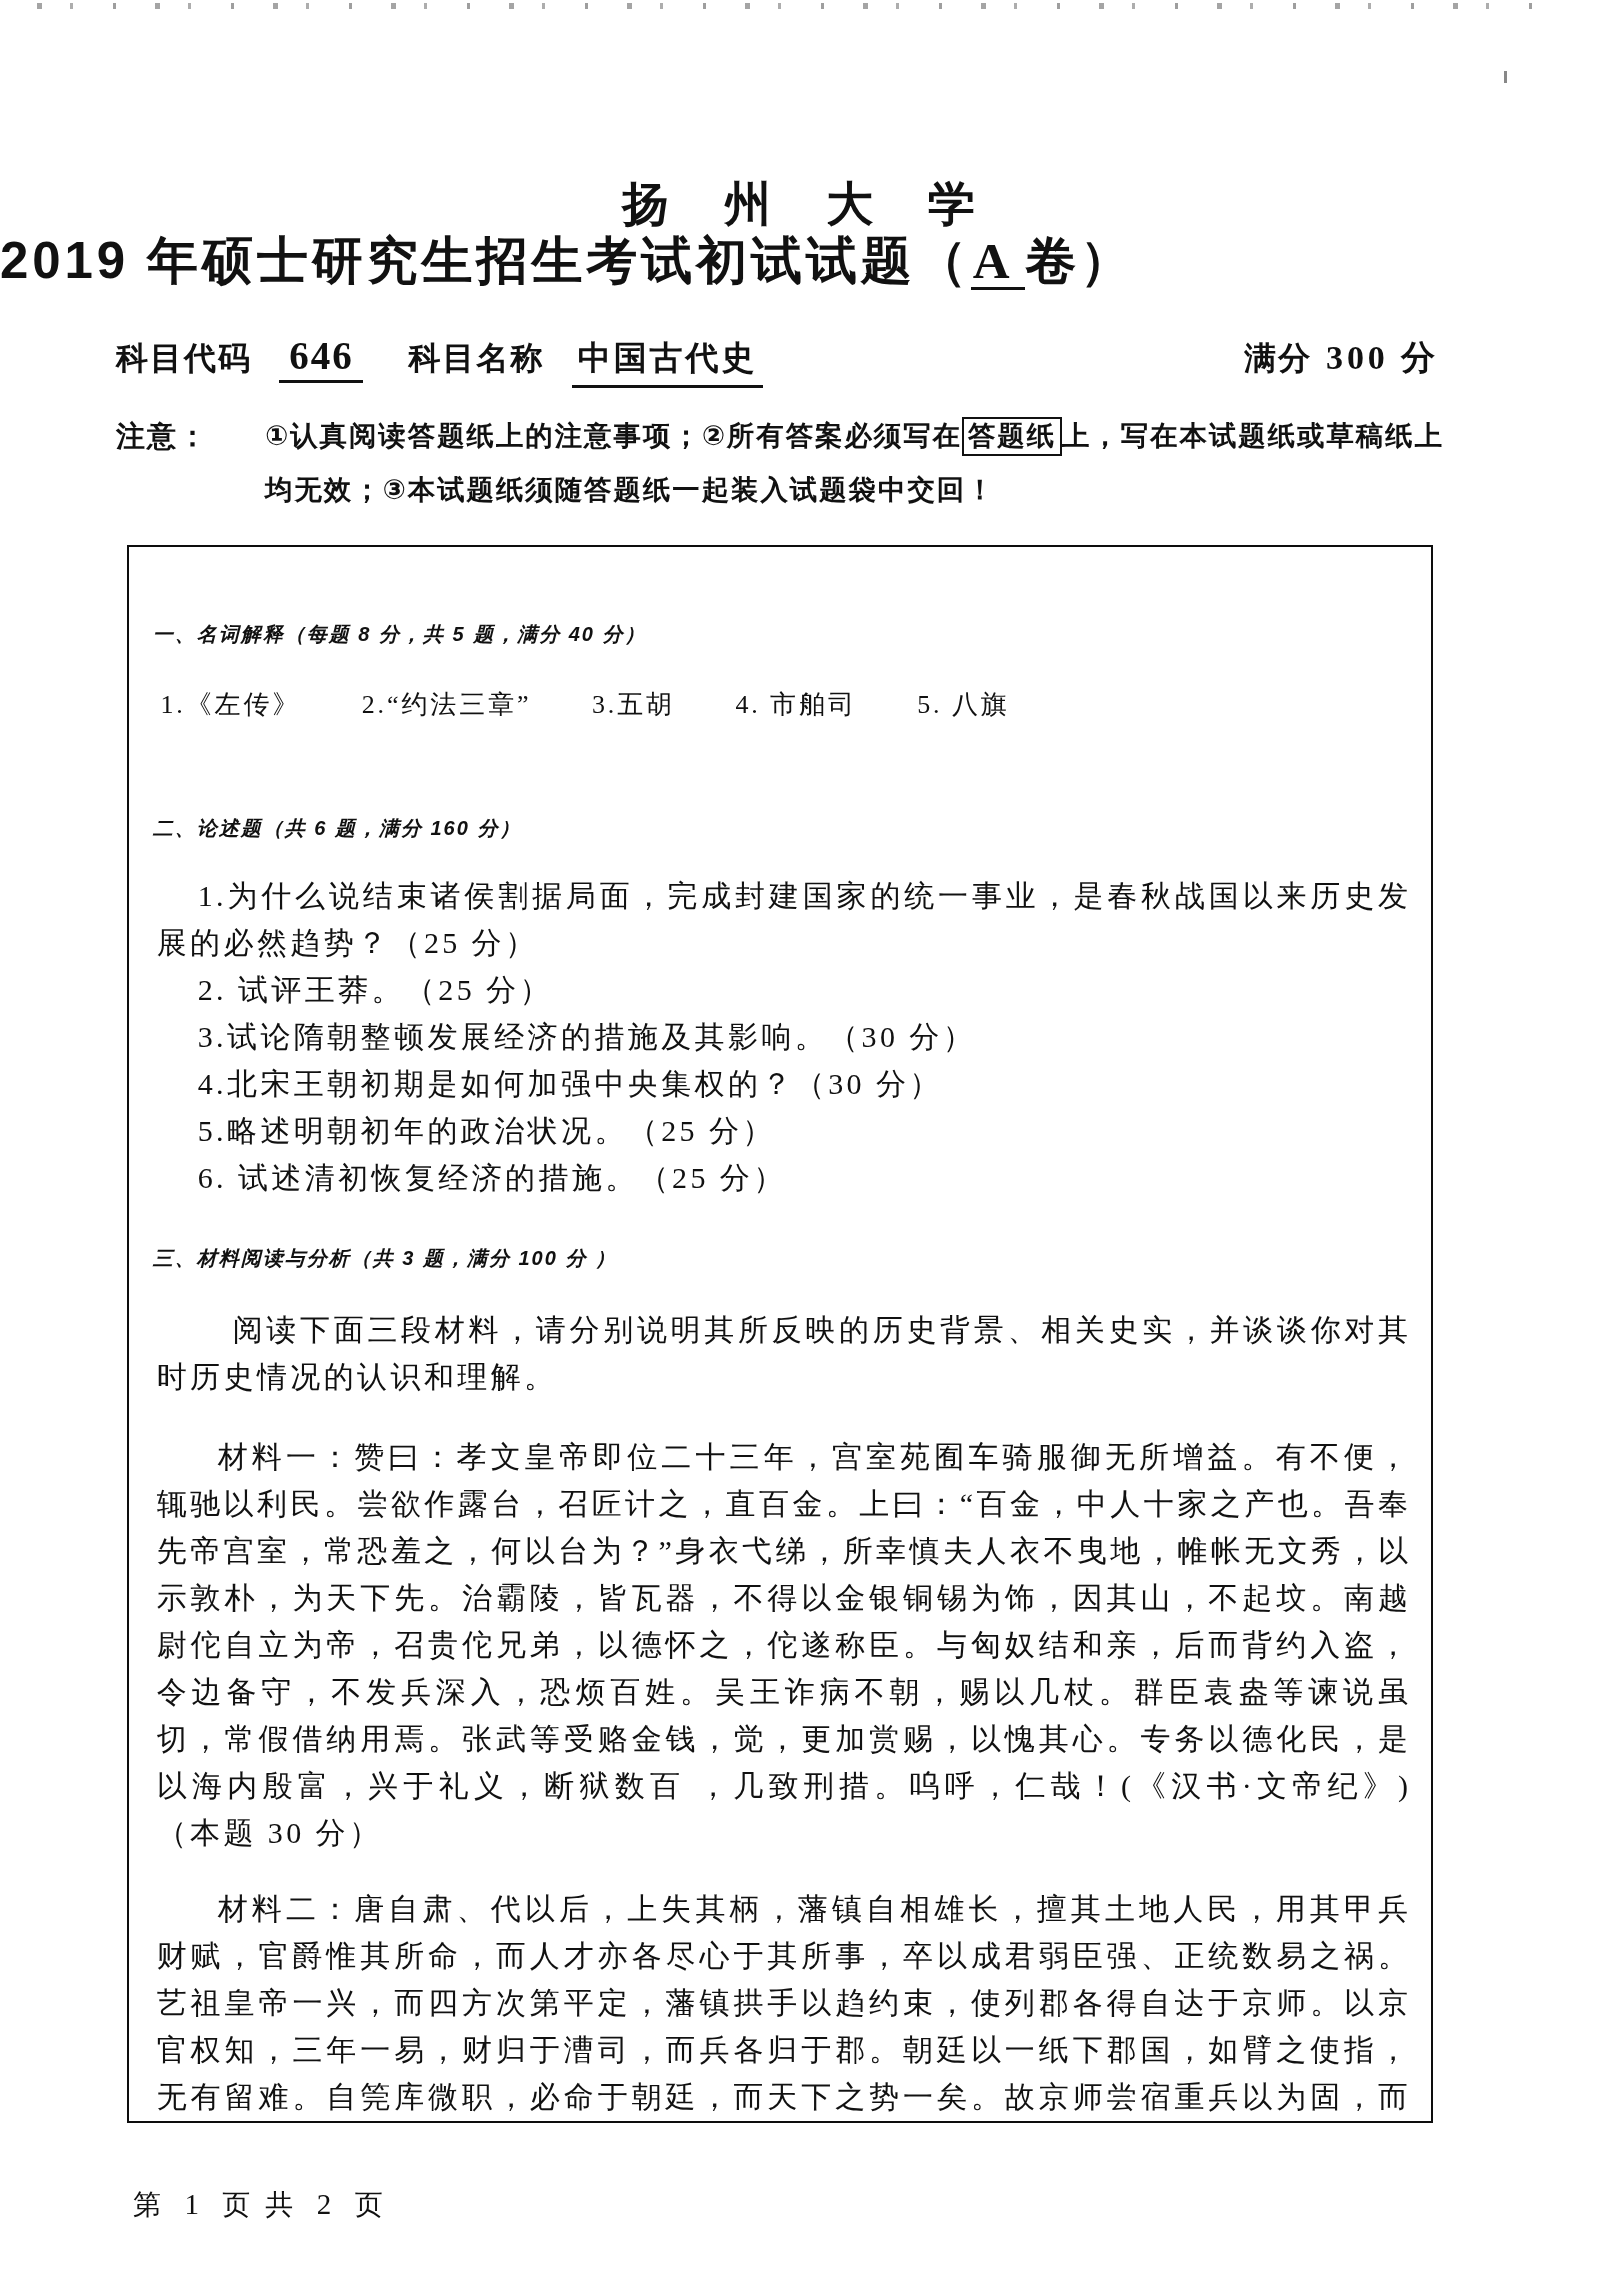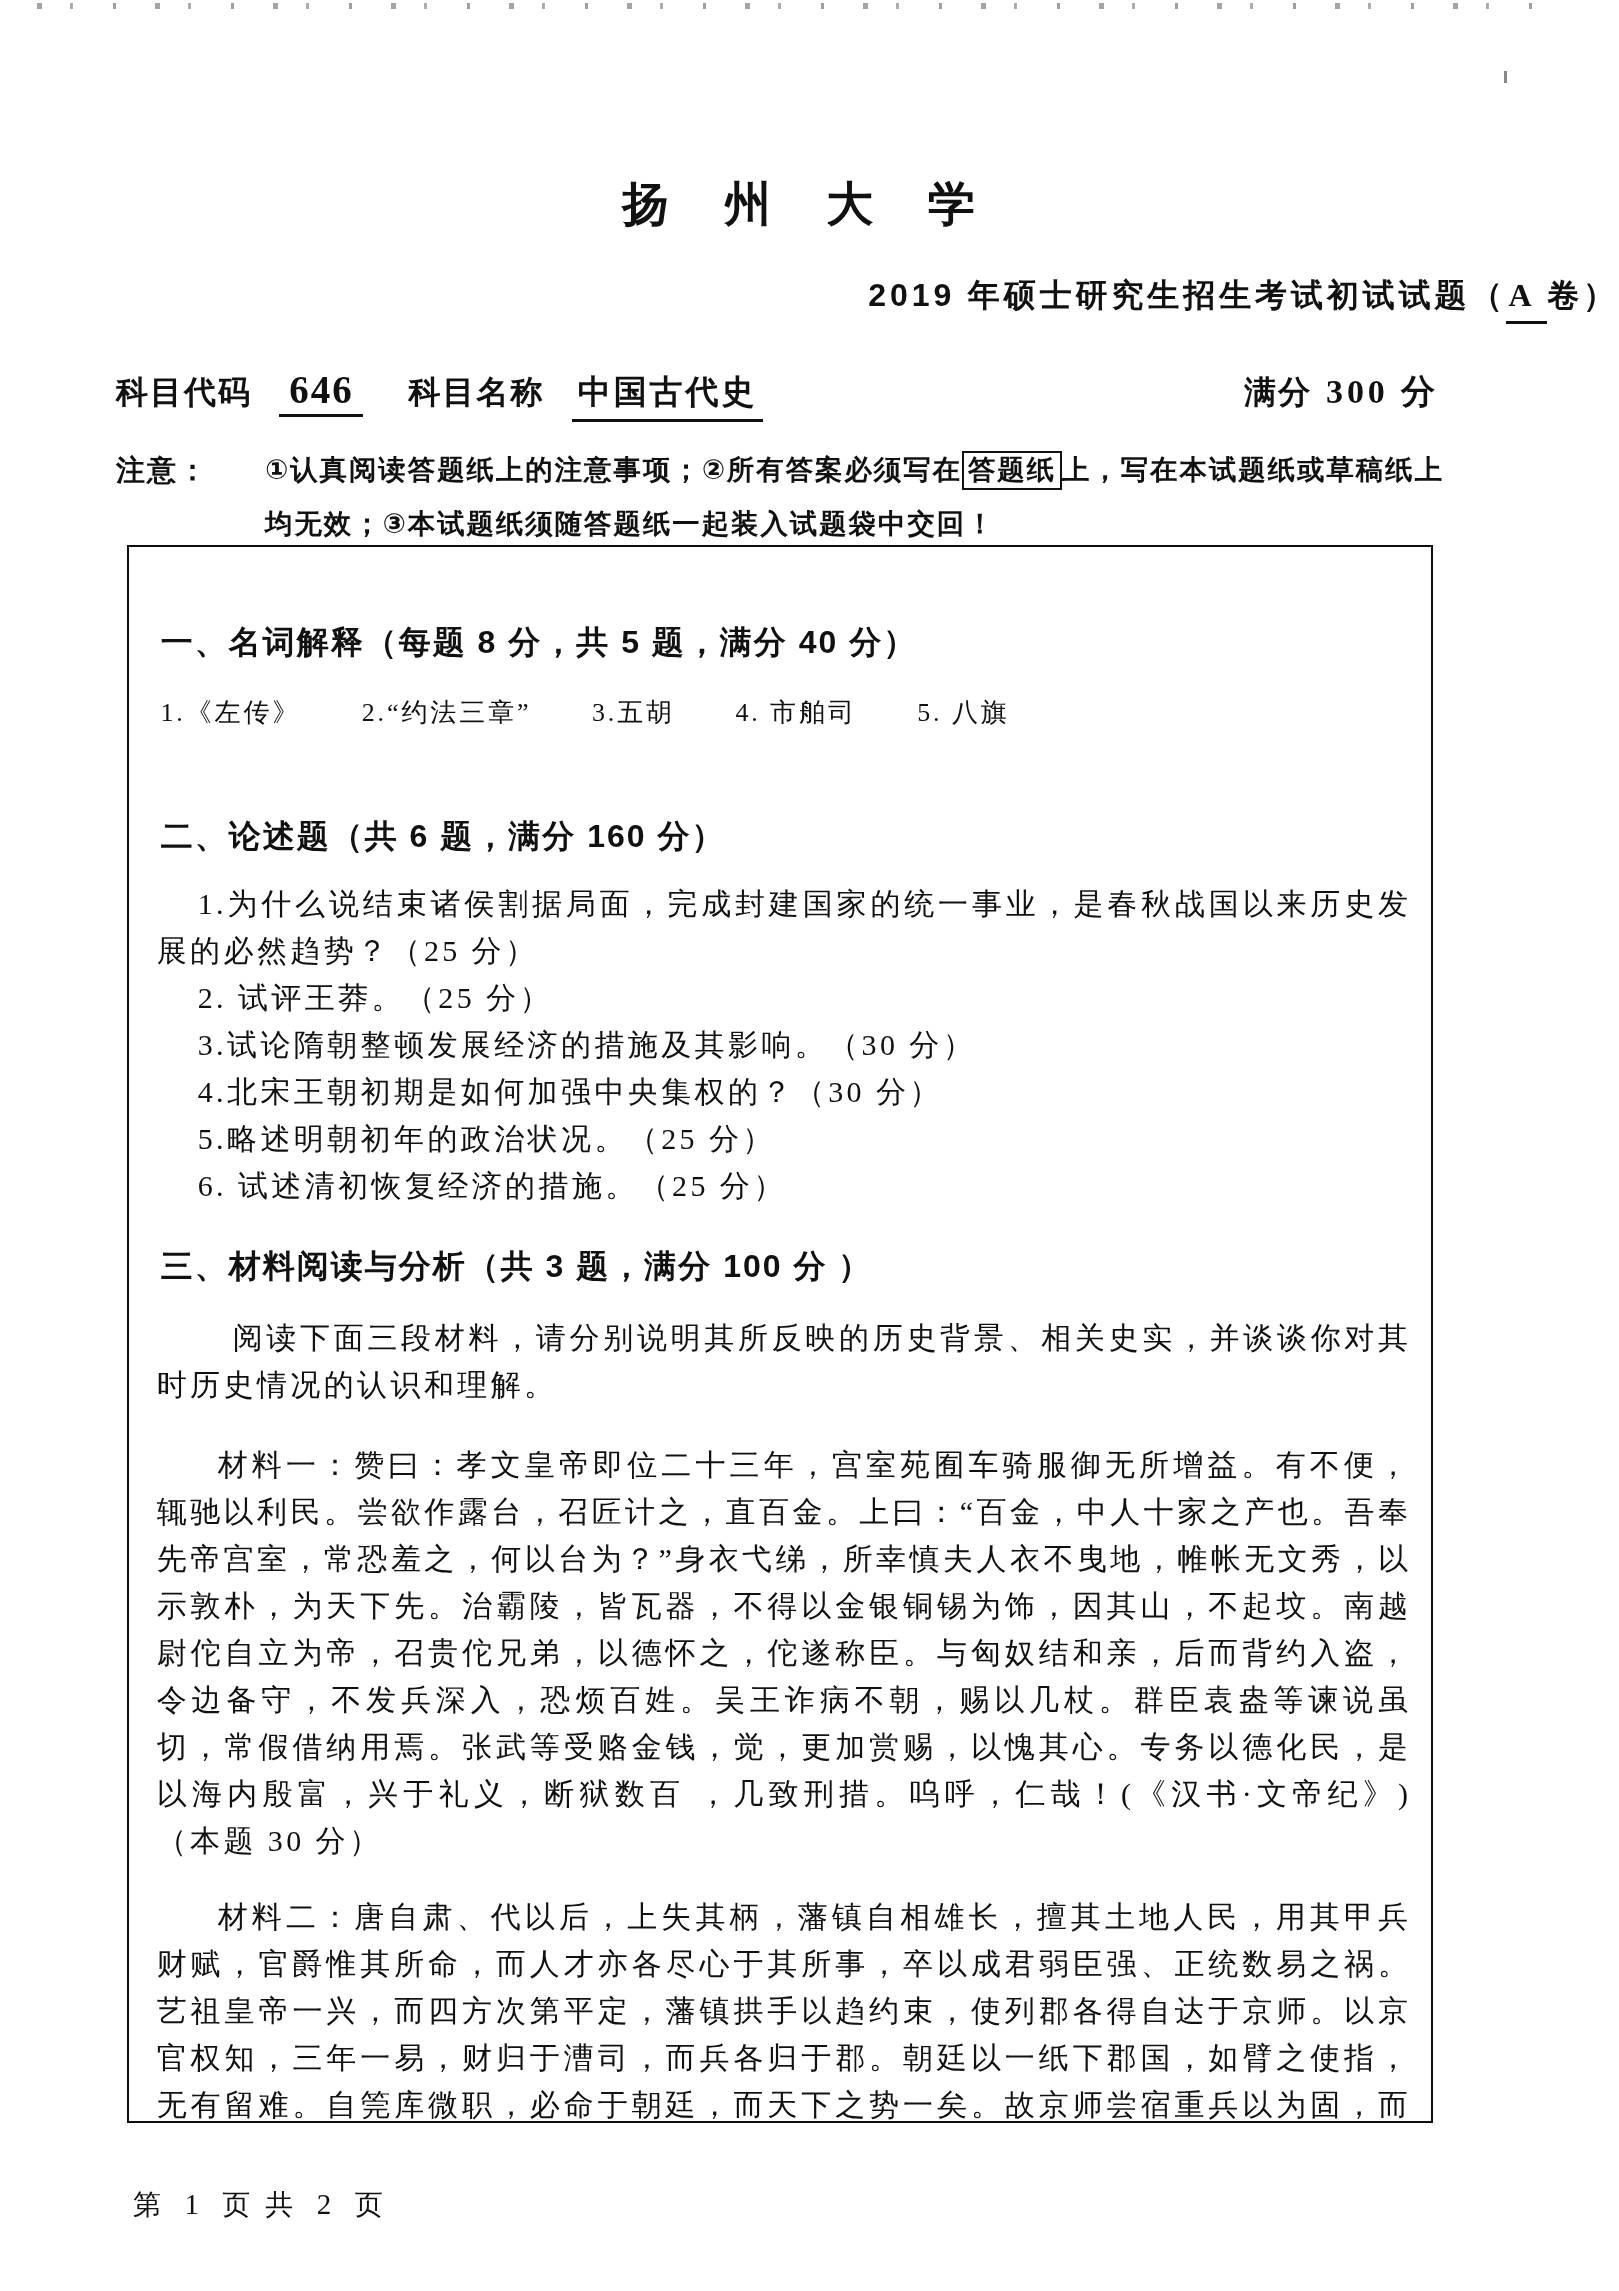--- a/index.html
+++ b/index.html
@@ -27,23 +27,22 @@
   .scan-speck { position:absolute; background:#555; opacity:.7; }
 
   .title {
     padding-top:174px;
     text-align:center;
     font-size:47px; line-height:61px;
     font-weight:bold;
     letter-spacing:21.6px;
   }
   .subtitle {
-    margin-top:35px;
-    text-align:right;
-    font-size:32px; line-height:51px;
+    text-align:left;
+    font-size:51px; line-height:51px;
     font-weight:bold;
     letter-spacing:3.9px;
   }
   .subtitle .ver {
     display:inline-block;
     border-bottom:3.9px solid #111;
     padding:0 11.8px 0 2px;
     font-family:"Liberation Serif","DejaVu Serif",serif;
   }
 
@@ -90,25 +89,26 @@
     left:127px; top:545px;
     width:1306px; height:1578px;
     box-sizing:border-box;
     border:2.9px solid #0d0d0d;
     padding:59px 19.6px 9.8px 15.7px;
     overflow:hidden;
     background:#fff;
   }
 
   .sec-h {
-    margin:16px;
+    margin:8px;
     font-family:"Liberation Sans","DejaVu Sans",sans-serif;
     font-weight:bold;
-    font-size:32px; line-height:41px;
+    font-size:20px; line-height:41px;
     letter-spacing:2px;
+    font-style:italic;
   }
   .mt-s2 { margin-top:80px; }
   .mt-s3 { margin-top:37px; }
 
   .terms {
     margin-top:25.5px; padding-left:15.7px;
     font-size:26px; line-height:47px; letter-spacing:2.9px;
   }
   .terms .term { margin-right:51px; white-space:nowrap; }
 

